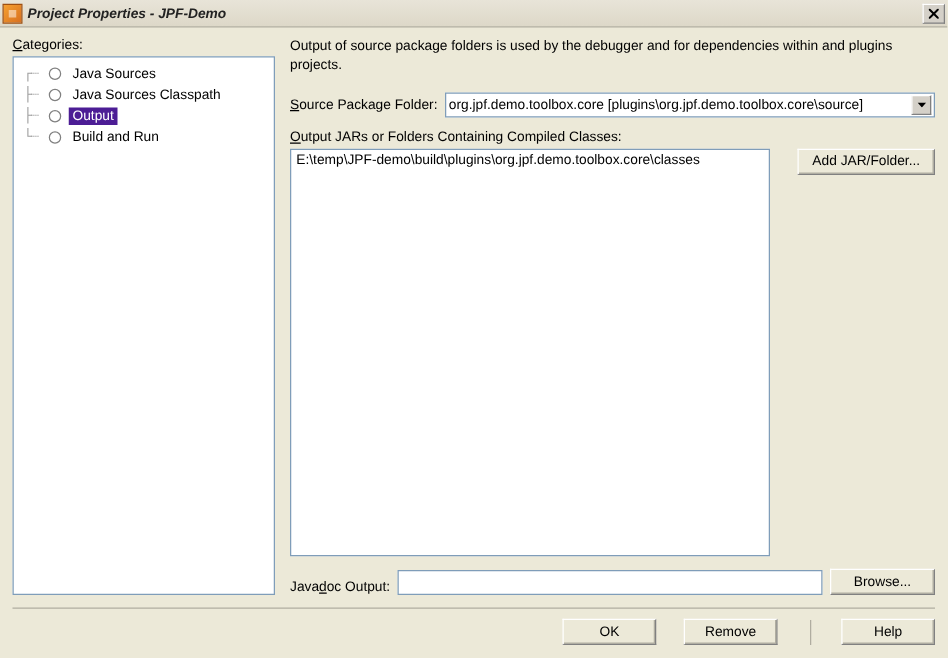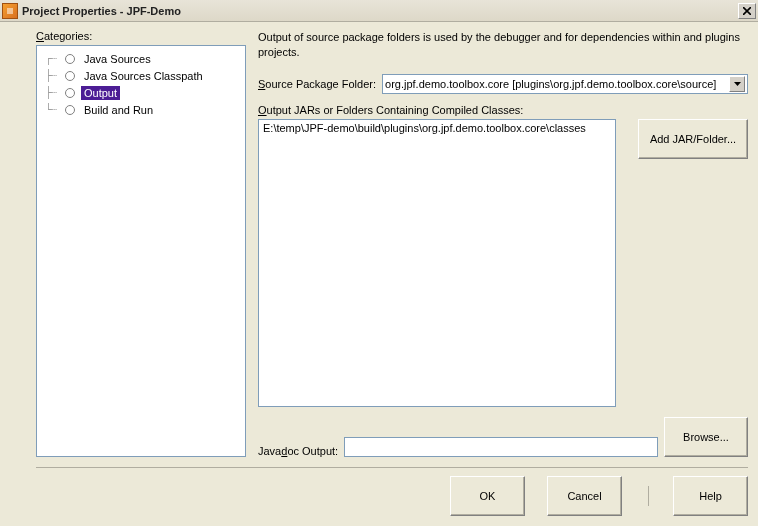--- a/index.html
+++ b/index.html
@@ -33,20 +33,21 @@
   content: "";
   width: 6px;
   height: 6px;
   background: #fff;
   opacity: 0.5;
 }
 .titlebar-text {
   font-weight: bold;
   color: #222;
   flex: 1;
+  font-style: italic;
 }
 .close-btn {
   width: 18px;
   height: 16px;
   background: #d4d0c8;
   border: 1px solid #808080;
   border-top-color: #fff;
   border-left-color: #fff;
   display: flex;
   align-items: center;
@@ -54,21 +55,20 @@
   font-family: Arial, sans-serif;
   font-size: 11px;
   font-weight: bold;
   cursor: pointer;
 }
 .window-body {
   padding: 8px 10px 10px 10px;
   height: calc(100% - 22px);
   display: flex;
   flex-direction: column;
-  margin-left: 26px;
 }
 .content {
   display: flex;
   flex: 1;
   gap: 12px;
   min-height: 0;
 }
 .left-panel {
   width: 210px;
   display: flex;
@@ -185,21 +185,21 @@
   white-space: nowrap;
   height: 14px;
 }
 .list-buttons {
   width: 110px;
   display: flex;
   flex-direction: column;
   gap: 6px;
 }
 .btn {
-  height: 40px;
+  height: 21px;
   background: #ece9d8;
   border: 1px solid #808080;
   border-top-color: #fff;
   border-left-color: #fff;
   box-shadow: inset -1px -1px 0 #b0ada0;
   font-family: Tahoma, Arial, sans-serif;
   font-size: 11px;
   cursor: pointer;
   padding: 0 8px;
 }
@@ -309,17 +309,17 @@
         <span class="row-label">Java<u>d</u>oc Output:</span>
         <input type="text" class="text-input" value="" style="">
         <button class="btn" style="width:84px">
           <span class="underline-first">Browse...</span>
         </button>
       </div>
     </div>
   </div>
   <div class="footer">
     <button class="btn">OK</button>
-    <button class="btn">Cancel</button>
+    <button class="btn">Remove</button>
     <div class="footer-sep"></div>
     <button class="btn">Help</button>
   </div>
 </div>
 
 </body></html>

